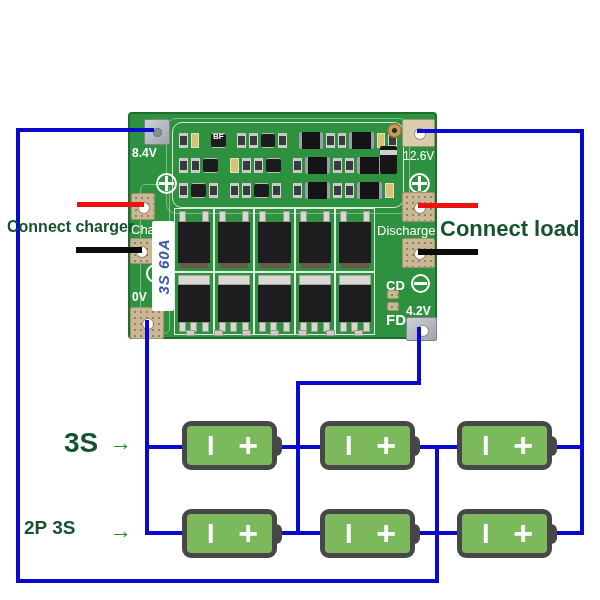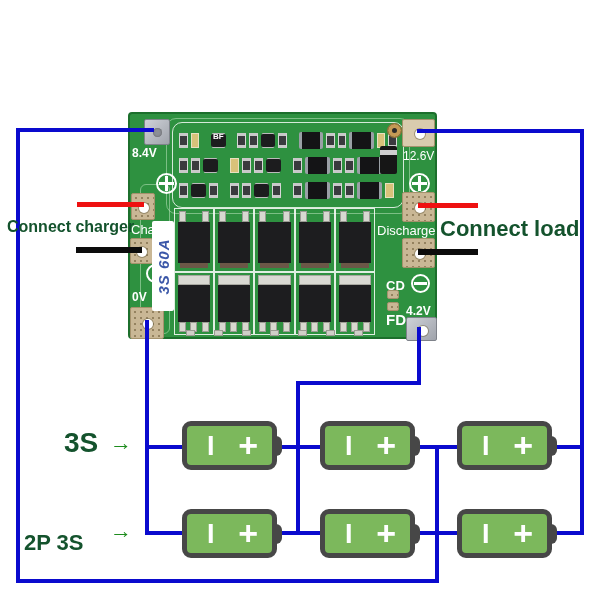--- a/index.html
+++ b/index.html
@@ -332,16 +332,16 @@
     <span class="minus">I</span>
     <span class="plus">+</span>
   </div>
 
   <div class="ann-blue" style="left:7px;   top:218px; font-size:16px;">Connect charger</div>
   <div class="ann-blue" style="left:440px; top:216px; font-size:22px;">Connect load</div>
 
   <div class="ann-blue" style="left:64px; top:427px; font-size:28px;">3S</div>
   <div class="arrow-green" style="left:110px; top:432px;">→</div>
 
-  <div class="ann-blue" style="left:24px; top:530px; font-size:22px;">2P 3S</div>
+  <div class="ann-blue" style="left:24px; top:517px; font-size:19px;">2P 3S</div>
   <div class="arrow-green" style="left:110px; top:520px;">→</div>
 
 </div>
 
 </body></html>

